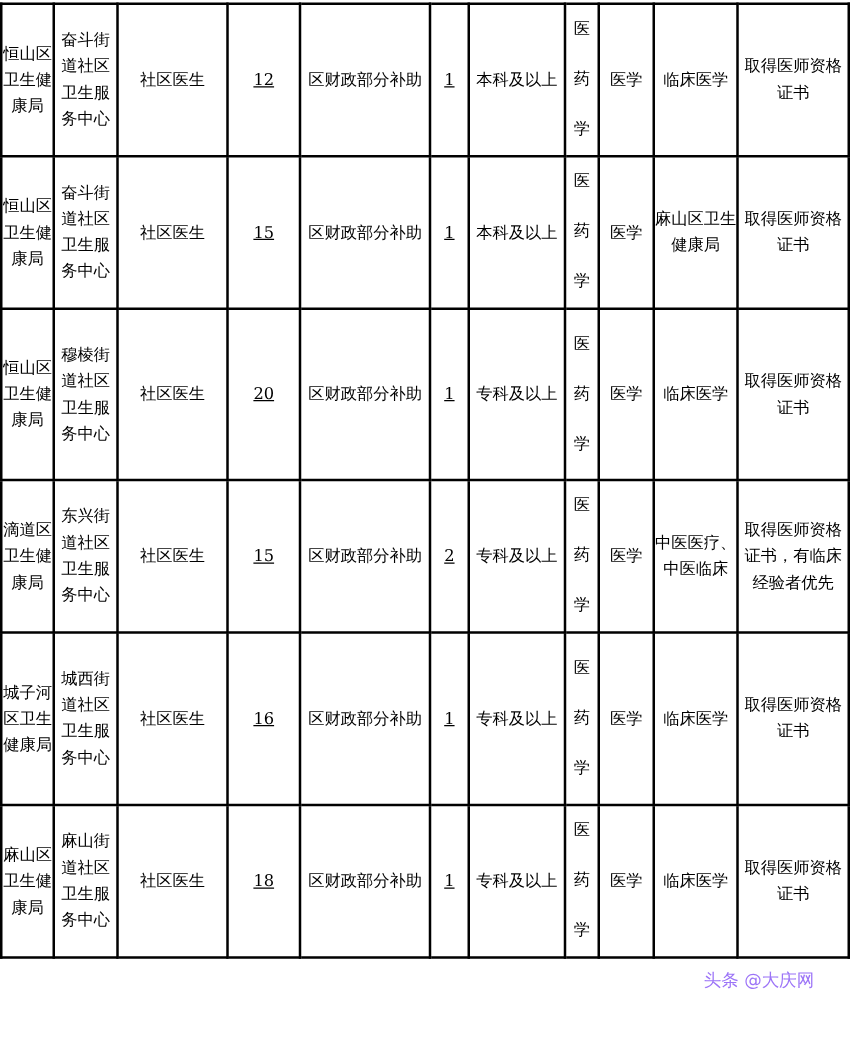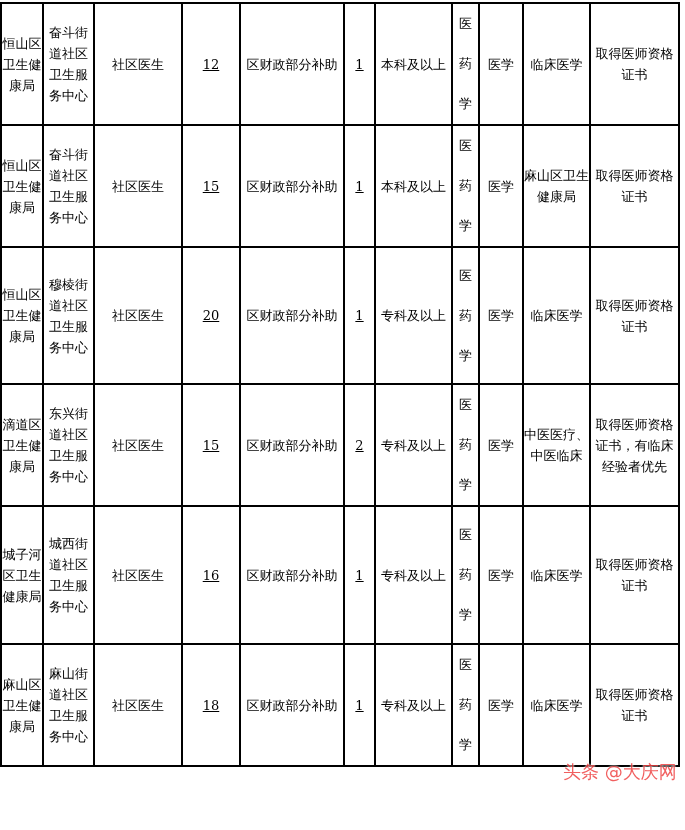--- a/index.html
+++ b/index.html
@@ -59,23 +59,23 @@
       word-break: break-all;
       font-size: 13px;
     }
     tr.h110 { height: 110px; }
     tr.h137 { height: 137px; }
     tr.h109 { height: 109px; }
     tr.h138 { height: 138px; }
     .watermark {
       position: absolute;
       left: 563px;
-      top: 760px;
-      font-size: 18px;
-      color: #ef4444;
+      top: 776px;
+      font-size: 14px;
+      color: #8b5cf6;
       opacity: 0.85;
       letter-spacing: 0px;
       text-shadow: 0 0 2px #fff, 0 0 2px #fff;
       white-space: nowrap;
     }
   </style>
 </head>
 <body>
 
 <table class="jobs">

